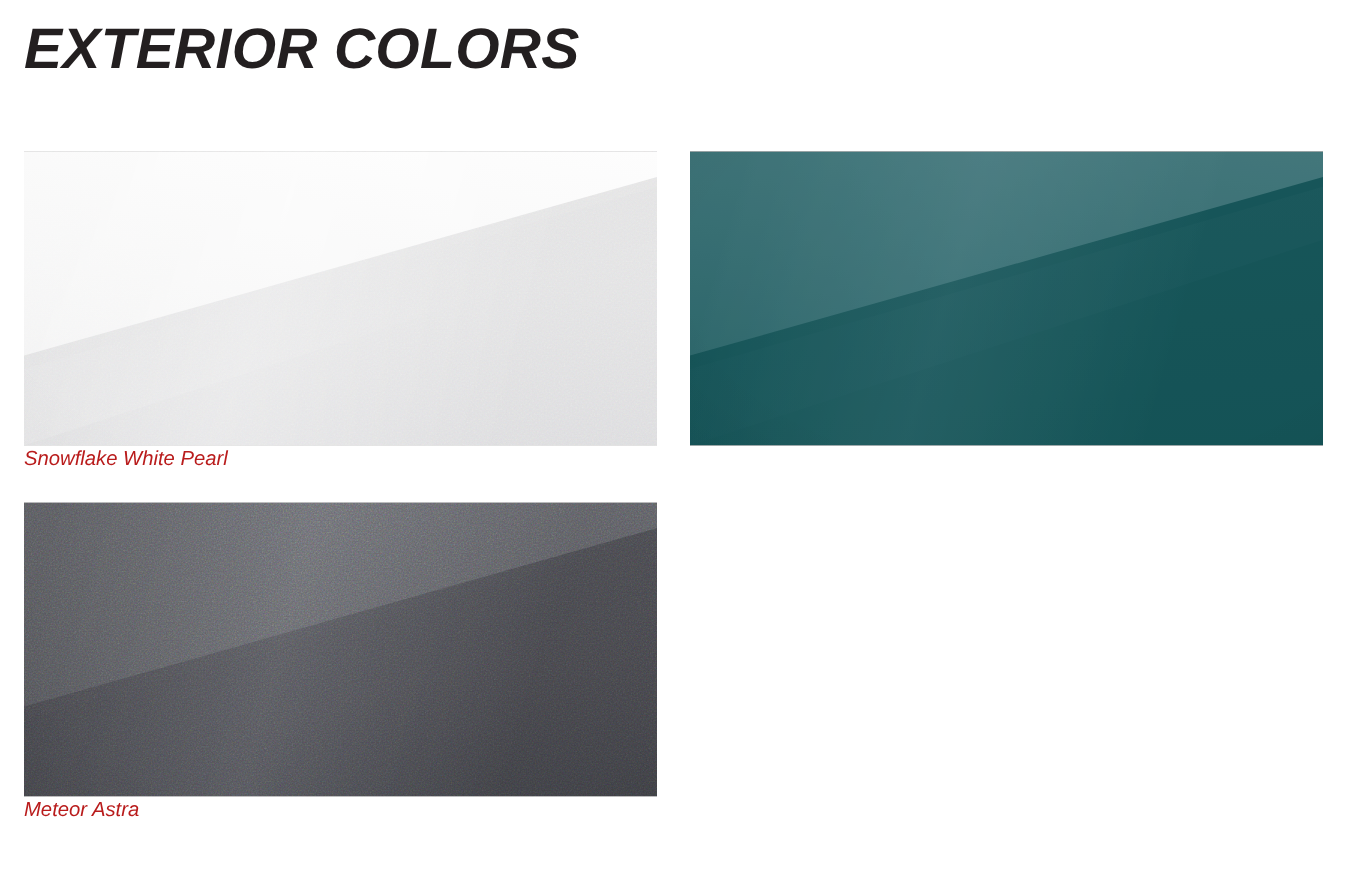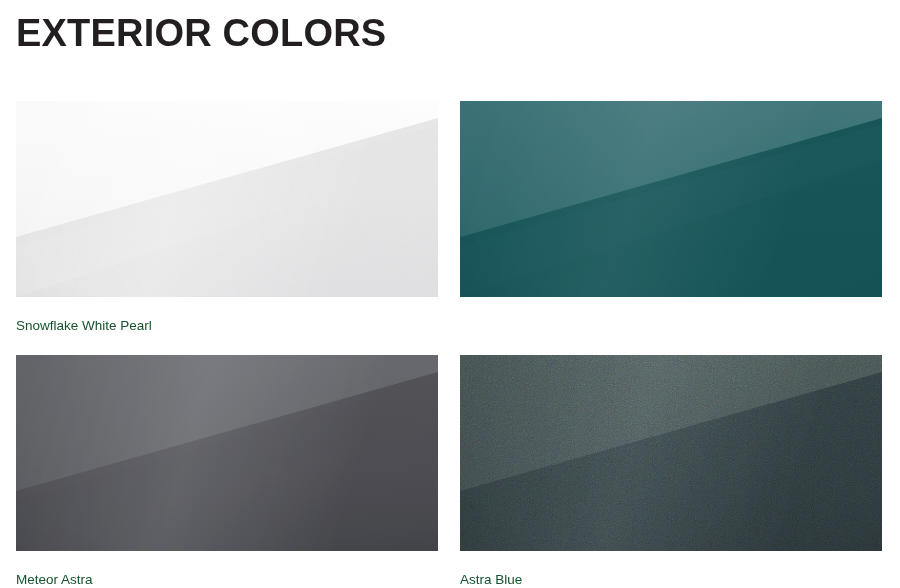--- a/index.html
+++ b/index.html
@@ -14,20 +14,21 @@
     overflow: hidden;
     font-family: "Liberation Sans", sans-serif;
     -webkit-font-smoothing: antialiased;
   }
 
   .page {
     position: relative;
     width: 900px;
     height: 588px;
     background: #ffffff;
+    font-style: italic;
   }
 
   
   .page-title {
     position: absolute;
     left: 16px;
     top: 10px;
     margin: 0;
     font-family: "Liberation Sans", sans-serif;
     font-size: 38px;
@@ -108,26 +109,26 @@
   .chip-vignette {
     position: absolute;
     inset: 0;
     background: radial-gradient(120% 150% at 55% 40%,
                 rgba(0,0,0,0) 45%, rgba(0,0,0,0.13) 100%);
     pointer-events: none;
   }
 
   .swatch-label {
     margin: 0;
-    padding-top: 20px;
+    padding-top: 0;
     font-family: "Liberation Sans", sans-serif;
     font-size: 13.5px;
     line-height: 18px;
     font-weight: normal;
-    color: #14532d;
+    color: #b91c1c;
     white-space: nowrap;
   }
 
   
 
   
   .paint-white .chip-base {
     background: linear-gradient(176deg, #e6e6e6 0%, #e2e2e3 55%, #dcdcde 100%);
   }
   .paint-white .chip-highlight {
@@ -264,33 +265,15 @@
                 <feTurbulence type="fractalNoise" baseFrequency="1.0" numOctaves="3" stitchTiles="stitch"></feTurbulence>
               </filter>
             <rect width="422" height="196" filter="url(#gg)"></rect>
           </svg>
         </div>
         <div class="chip-vignette"></div>
       </div>
       <p class="swatch-label">Meteor Astra</p>
     </div>
 
-    <div class="swatch-card">
-      <div class="swatch-chip paint-blue">
-        <div class="chip-base"></div>
-        <div class="chip-fold"></div>
-        <div class="chip-highlight"></div>
-        <div class="chip-sheen"></div>
-        <div class="chip-grain">
-          <svg xmlns="http://www.w3.org/2000/svg" preserveAspectRatio="none" viewBox="0 0 422 196">
-            <filter id="gu">
-                <feTurbulence type="fractalNoise" baseFrequency="1.05" numOctaves="3" stitchTiles="stitch"></feTurbulence>
-              </filter>
-            <rect width="422" height="196" filter="url(#gu)"></rect>
-          </svg>
-        </div>
-        <div class="chip-vignette"></div>
-      </div>
-      <p class="swatch-label">Astra Blue</p>
-    </div>
 
   </div>
 </div>
 
 </body></html>

